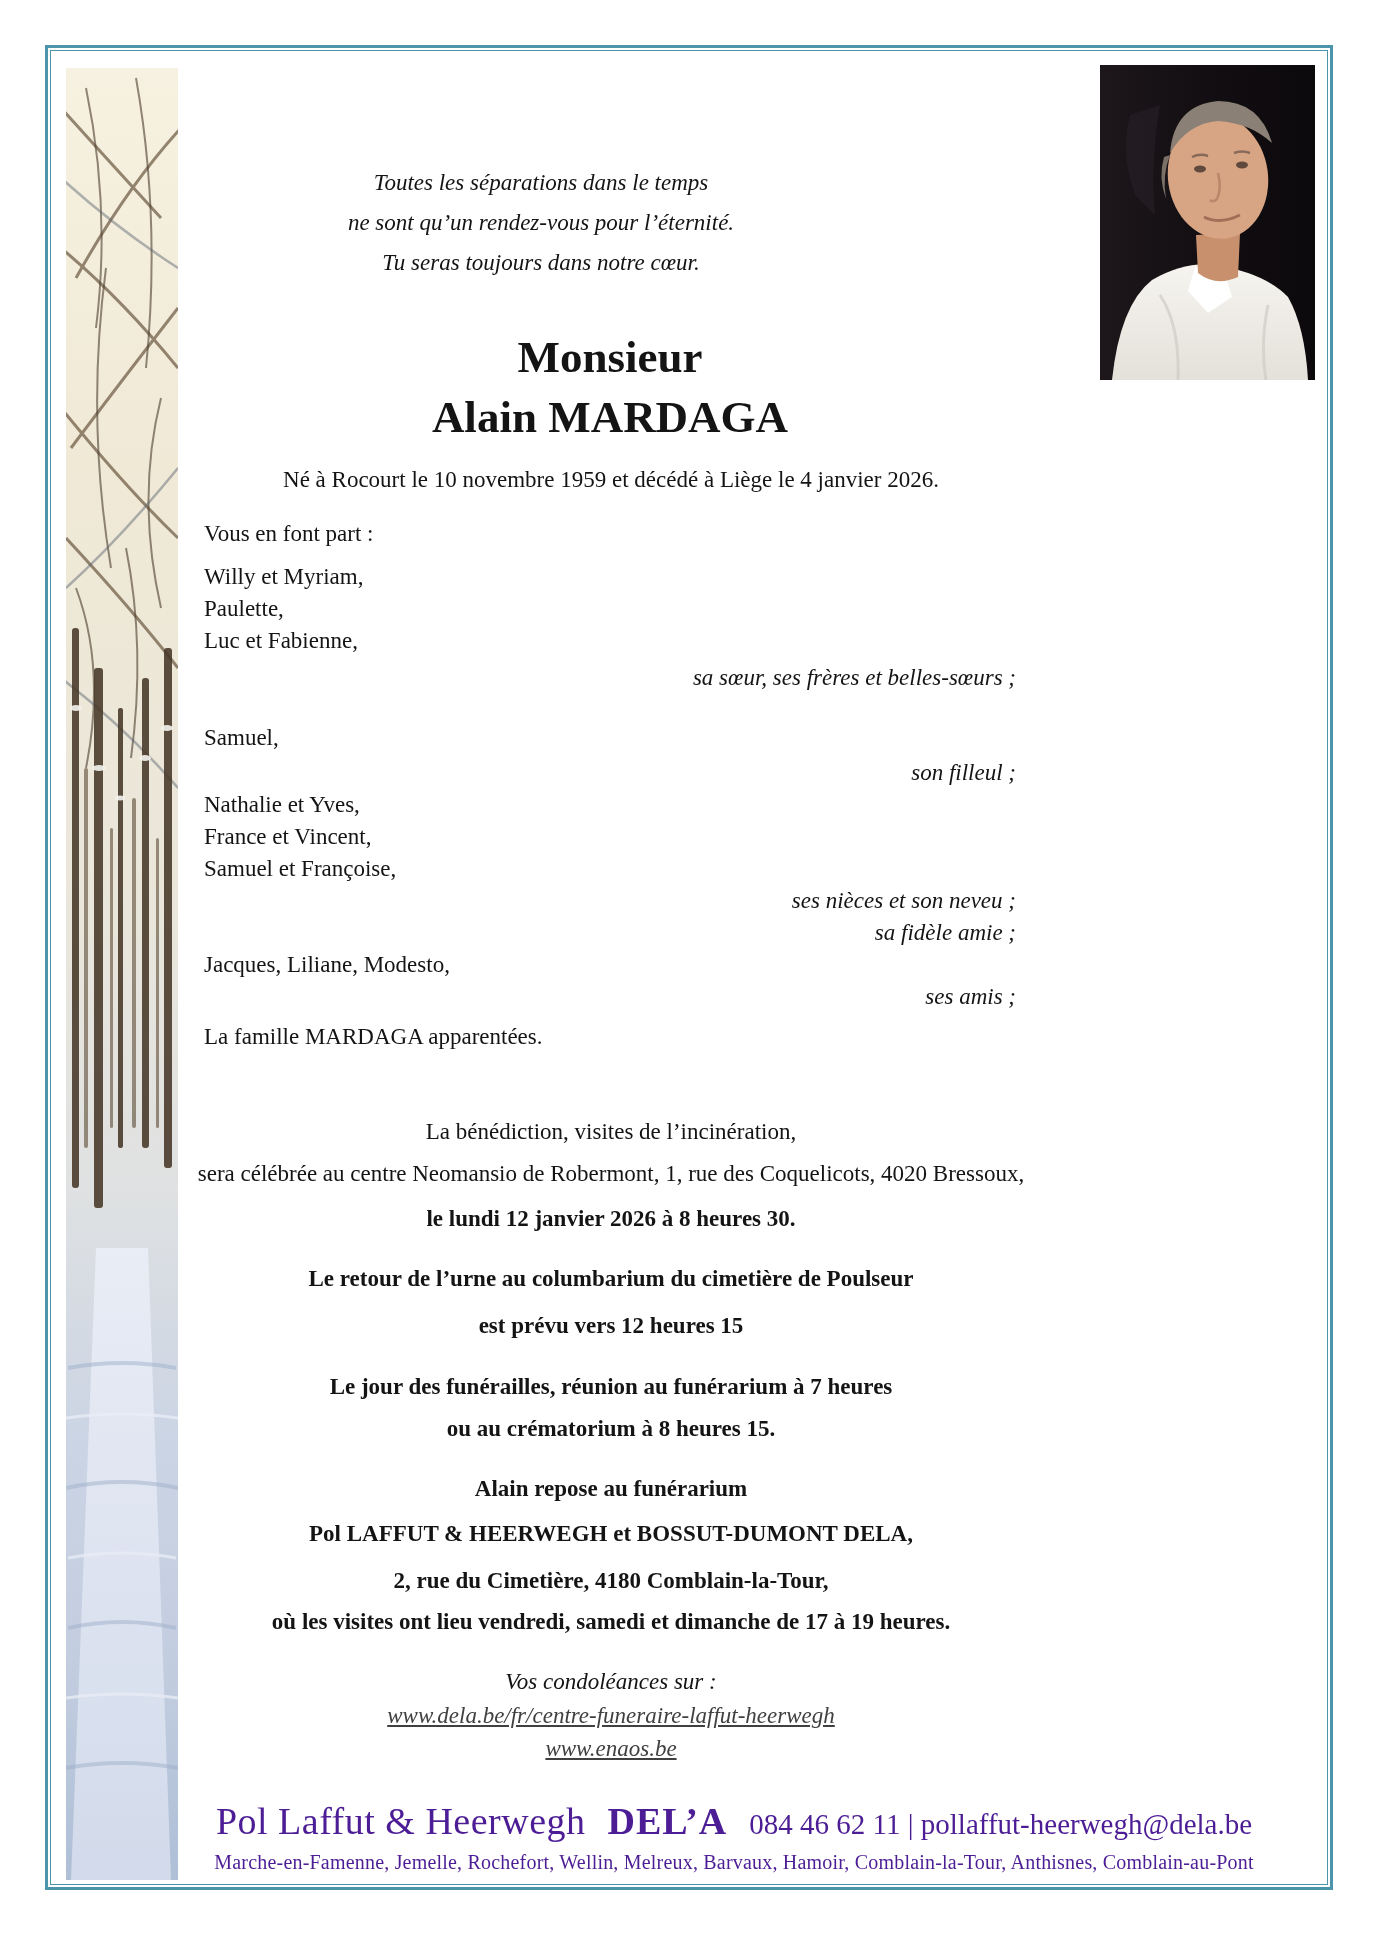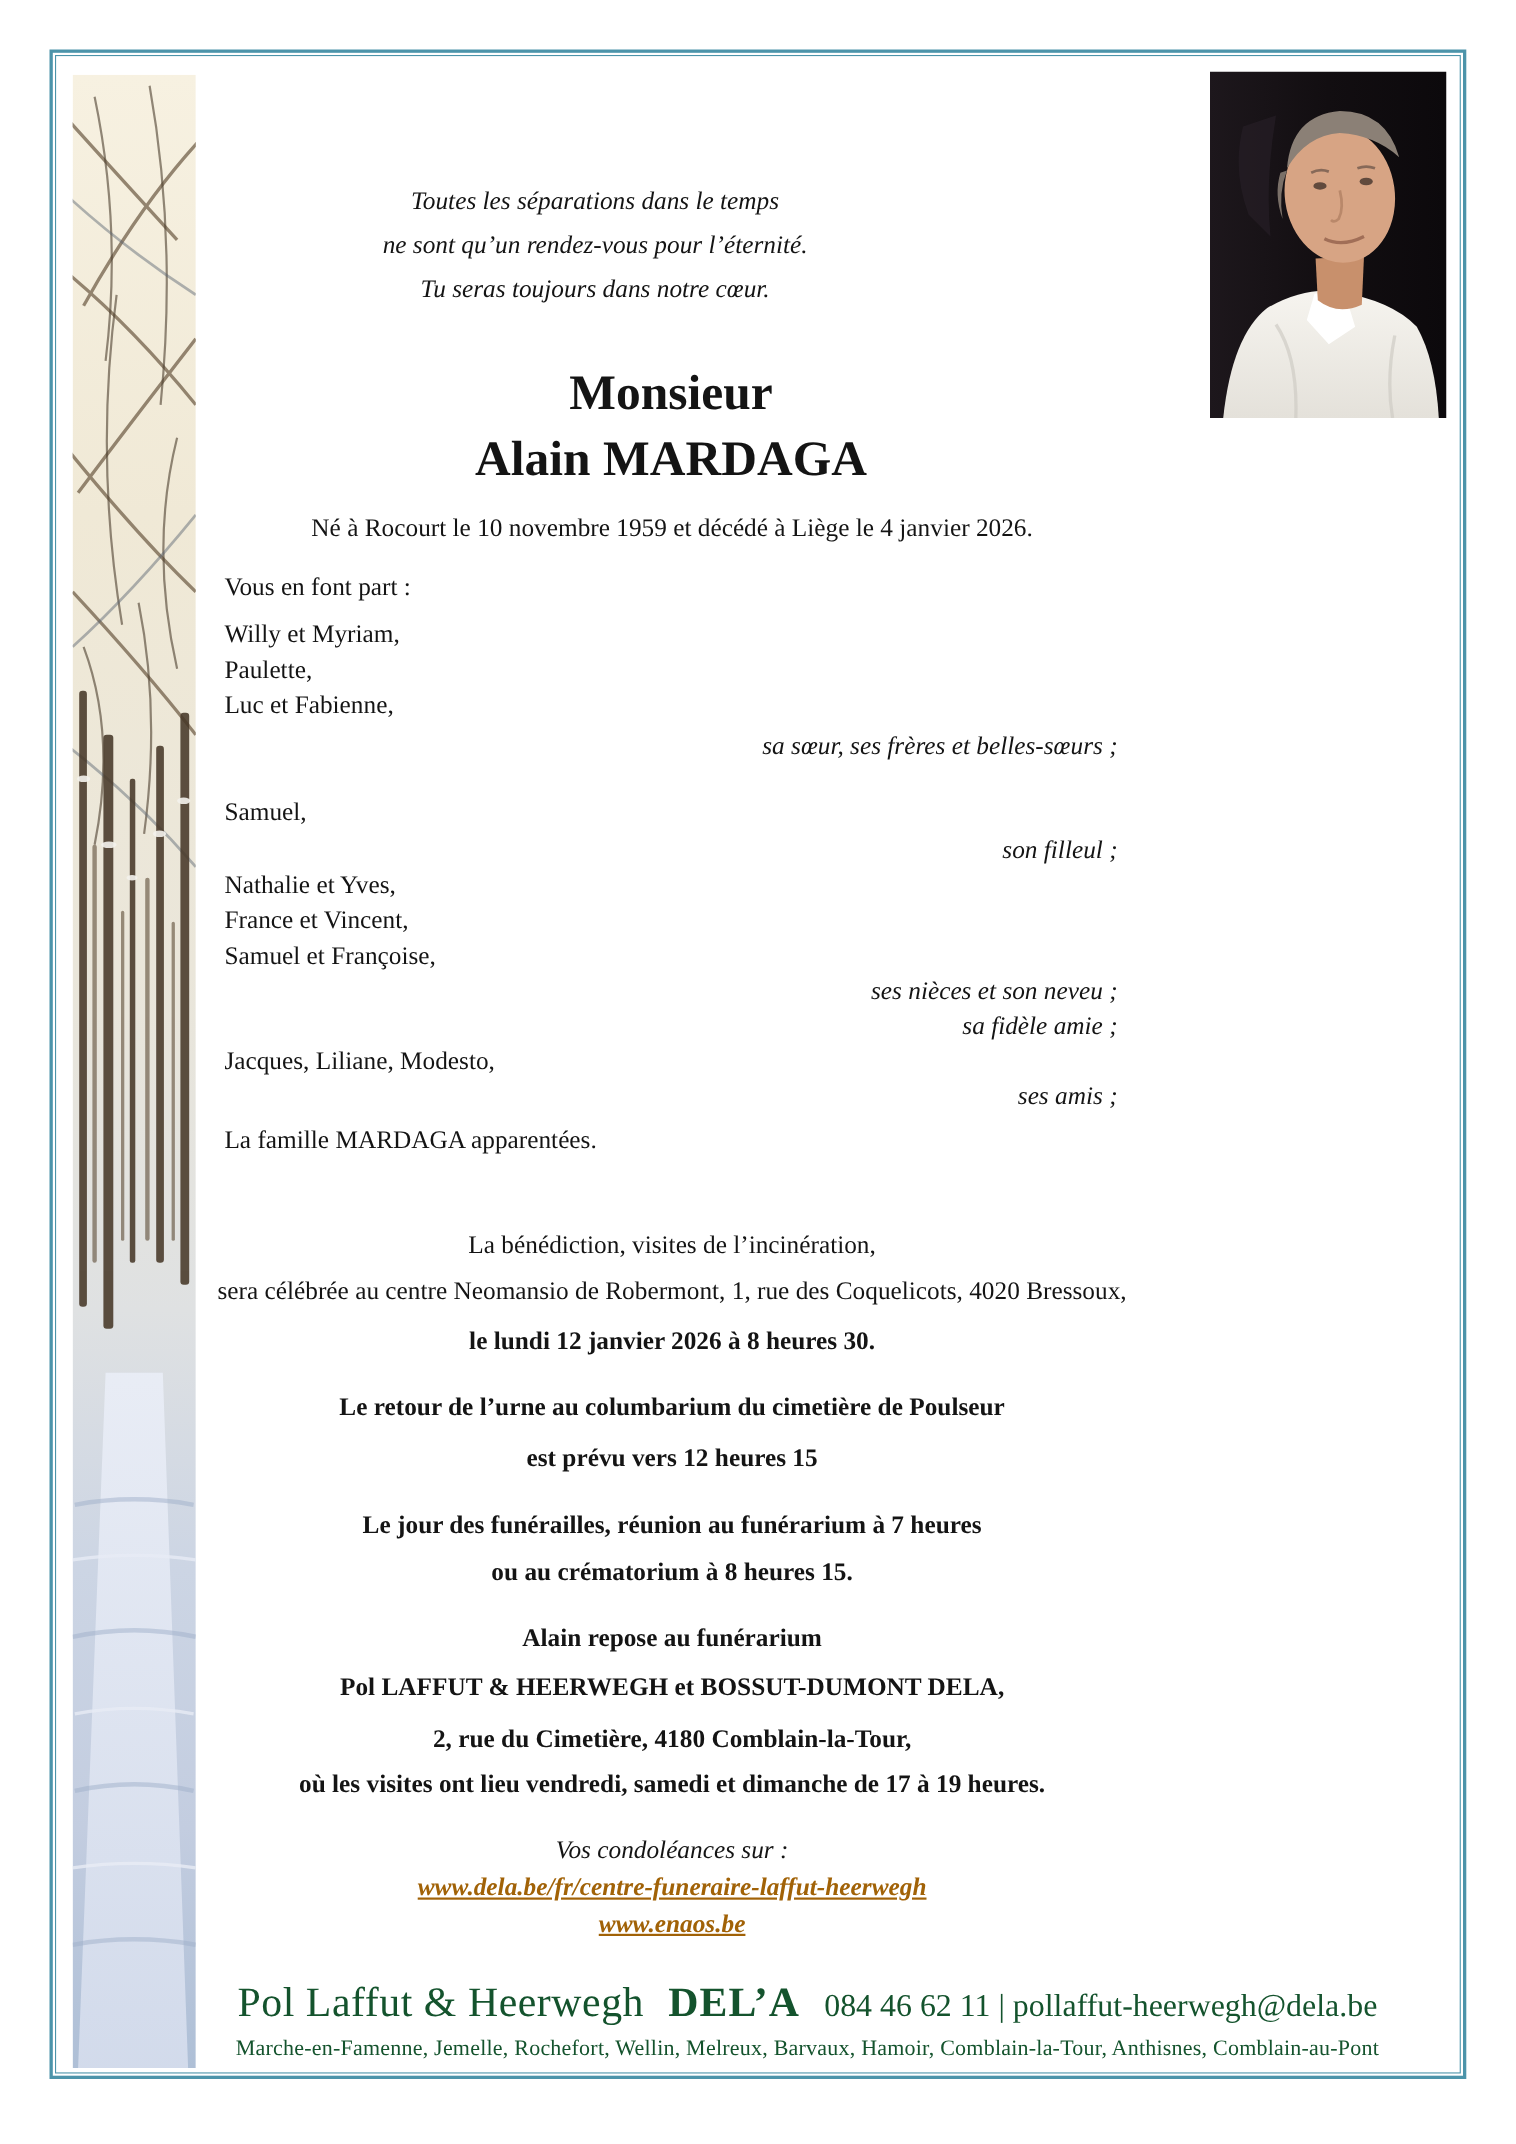--- a/index.html
+++ b/index.html
@@ -29,22 +29,22 @@
   .b{font-weight:bold;}
   .it{font-style:italic;}
   .c-mt10{margin-top:10px !important;}
   .c-mt13{margin-top:13px !important;}
   .c-mt28{margin-top:28px !important;}
   .c-mt15{margin-top:15px !important;}
   .c-mt29{margin-top:29px !important;}
   .c-mt9{margin-top:9px !important;}
   .c-mt2{margin-top:2px !important;}
   .c-mt1{margin-top:1px !important;}
-  a.weblink{color:#a16207;text-decoration:underline;font-style:italic;cursor:pointer;font-weight:bold;}
-  .footer{left:100px;right:10px;top:1748px;text-align:center;color:#14532d;}
+  a.weblink{color:#404040;text-decoration:underline;font-style:italic;cursor:pointer;}
+  .footer{left:100px;right:10px;top:1748px;text-align:center;color:#4c1d95;}
   .brandrow{display:flex;justify-content:center;align-items:baseline;gap:22px;white-space:nowrap;}
   .brand{font-size:38px;letter-spacing:0.5px;}
   .brandmark{font-size:38px;font-weight:bold;letter-spacing:1px;}
   .contact{font-size:29px;}
   .cities{margin-top:8px;font-size:20px;letter-spacing:0.2px;white-space:nowrap;}
 </style>
 </head>
 <body>
 
 <div class="page">

